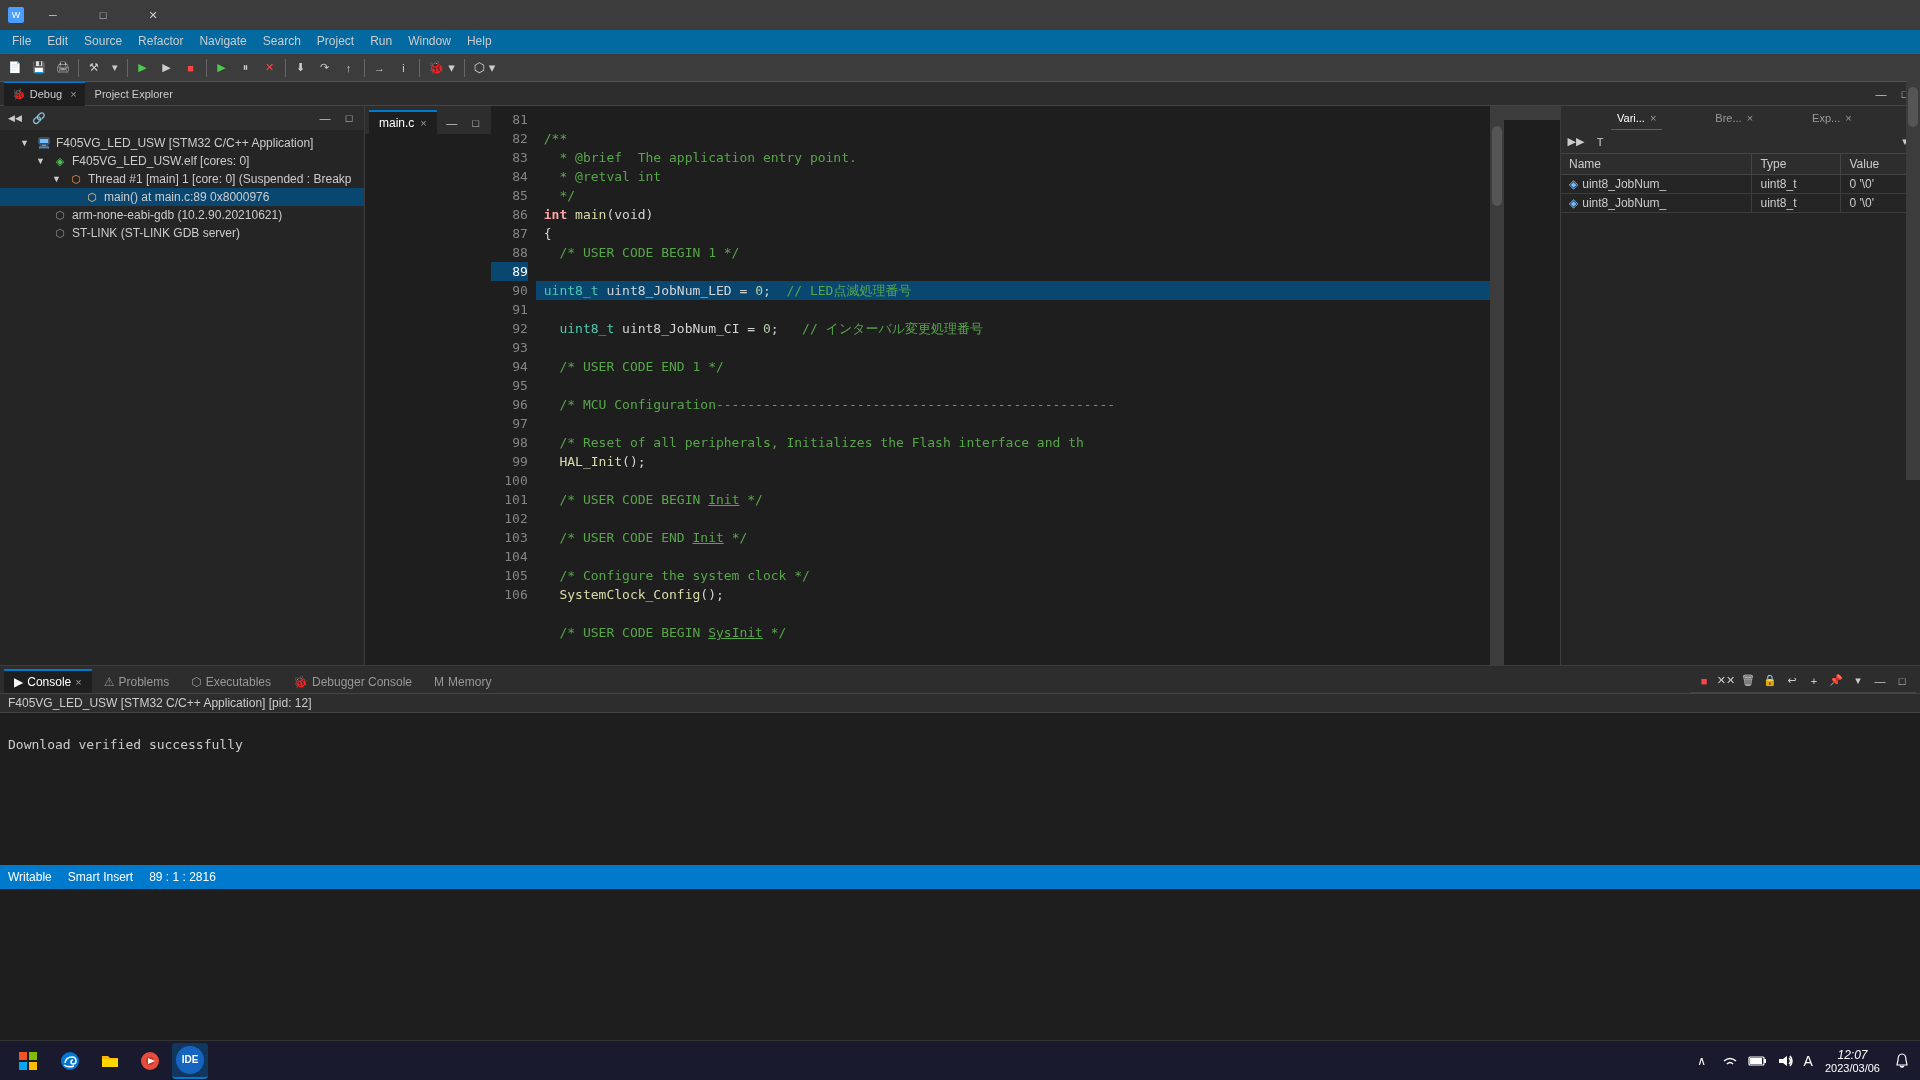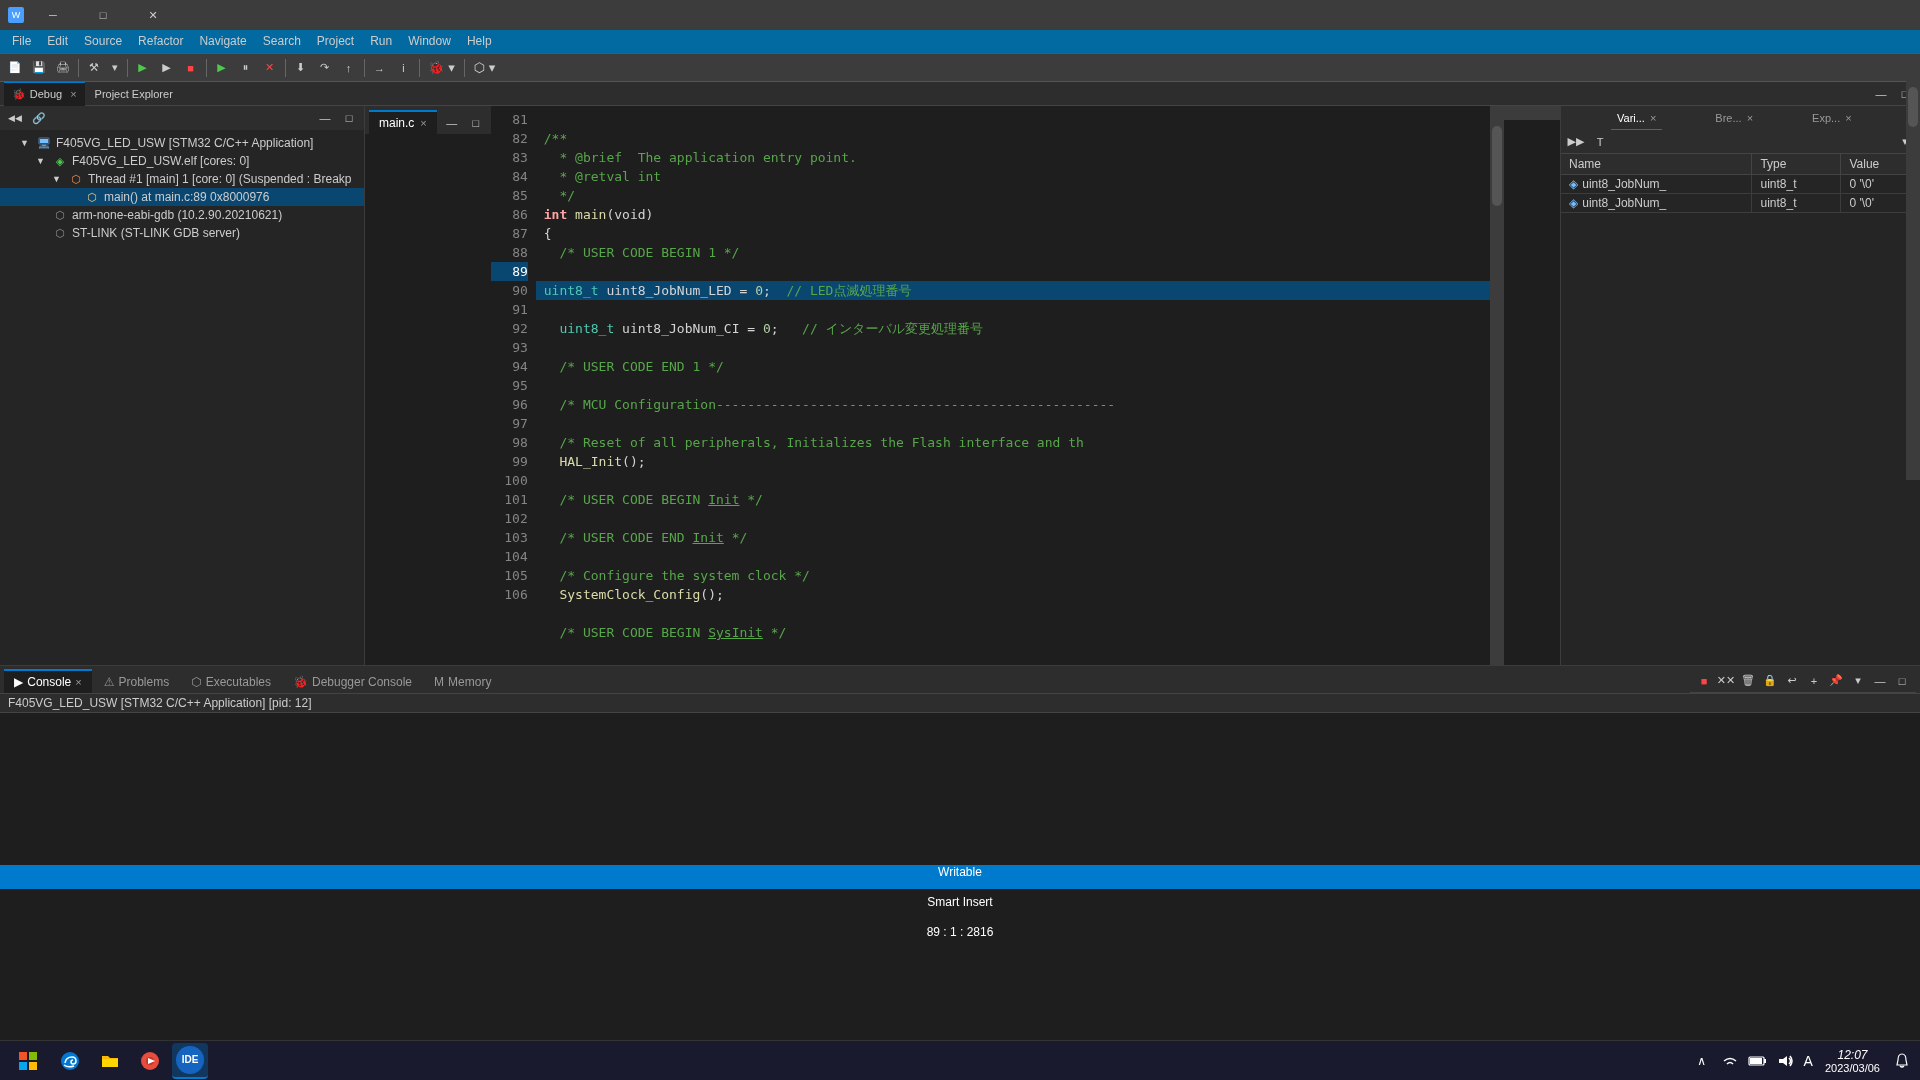--- a/index.html
+++ b/index.html
@@ -80,21 +80,21 @@
     #bottom-panel { background: #1e1e1e; border-top: 1px solid #3c3c3c; height: 200px; display: flex; flex-direction: column; width: 100%; }
     #bottom-tabs { background: #2d2d2d; height: 28px; display: flex; align-items: flex-end; padding: 0 4px; gap: 2px; border-bottom: 1px solid #444; }
     .bottom-tab { padding: 4px 10px; font-size: 12px; color: #999; cursor: pointer; display: flex; align-items: center; gap: 4px; background: #2d2d2d; }
     .bottom-tab.active { color: #ffffff; background: #1e1e1e; border-top: 2px solid #007acc; }
     .bottom-tab .tab-close { color: #999; font-size: 11px; }
     #bottom-content { flex: 1; overflow: auto; padding: 4px 8px; font-family: 'Consolas', monospace; font-size: 13px; color: #cccccc; }
     #bottom-toolbar { background: #2d2d2d; height: 24px; display: flex; align-items: center; padding: 0 4px; gap: 2px; border-bottom: 1px solid #444; justify-content: flex-end; }
     .bottom-tb-btn { width: 20px; height: 20px; display: flex; align-items: center; justify-content: center; cursor: pointer; color: #cccccc; font-size: 11px; }
 
     
-    #status-bar { background: #007acc; height: 24px; display: flex; align-items: center; padding: 0 8px; gap: 16px; color: #ffffff; font-size: 12px; flex-direction: column; }
+    #status-bar { background: #007acc; height: 24px; display: flex; align-items: center; padding: 0 8px; gap: 16px; color: #ffffff; font-size: 12px; }
     .status-item { display: flex; align-items: center; gap: 4px; }
 
     
     #taskbar { background: #1a1a2e; height: 40px; display: flex; align-items: center; padding: 0 8px; gap: 4px; border-top: 1px solid #333; position: fixed; bottom: 0; width: 1920px; }
     .taskbar-start { width: 40px; height: 36px; display: flex; align-items: center; justify-content: center; cursor: pointer; }
     .taskbar-app { width: 36px; height: 36px; display: flex; align-items: center; justify-content: center; cursor: pointer; border-radius: 4px; }
     .taskbar-app.active { background: rgba(255,255,255,0.15); border-bottom: 2px solid #007acc; }
     #taskbar-right { margin-left: auto; display: flex; align-items: center; gap: 8px; color: #ffffff; font-size: 12px; }
     .sys-icon { width: 20px; height: 20px; display: flex; align-items: center; justify-content: center; cursor: pointer; font-size: 12px; }
     #center-and-bottom { display: flex; flex-direction: column; flex: 1; overflow: hidden; }
@@ -416,20 +416,25 @@
         <div class="bottom-tb-btn">+</div>
         <div class="bottom-tb-btn">📌</div>
         <div class="bottom-tb-btn">▾</div>
         <div class="bottom-tb-btn">—</div>
         <div class="bottom-tb-btn">□</div>
       </div>
     </div>
     <div style="padding: 2px 8px; font-size:12px; color:#cccccc; background:#2d2d2d; border-bottom:1px solid #444;">
       <span>F405VG_LED_USW [STM32 C/C++ Application] [pid: 12]</span>
     </div>
+    <div id="bottom-content">
+      <div style="margin-top:20px;">
+        <span>Download verified successfully</span>
+      </div>
+    </div>
   </div>
 </div>
 
 <div id="status-bar">
   <div class="status-item">
     <span>Writable</span>
   </div>
   <div class="status-item">
     <span>Smart Insert</span>
   </div>

